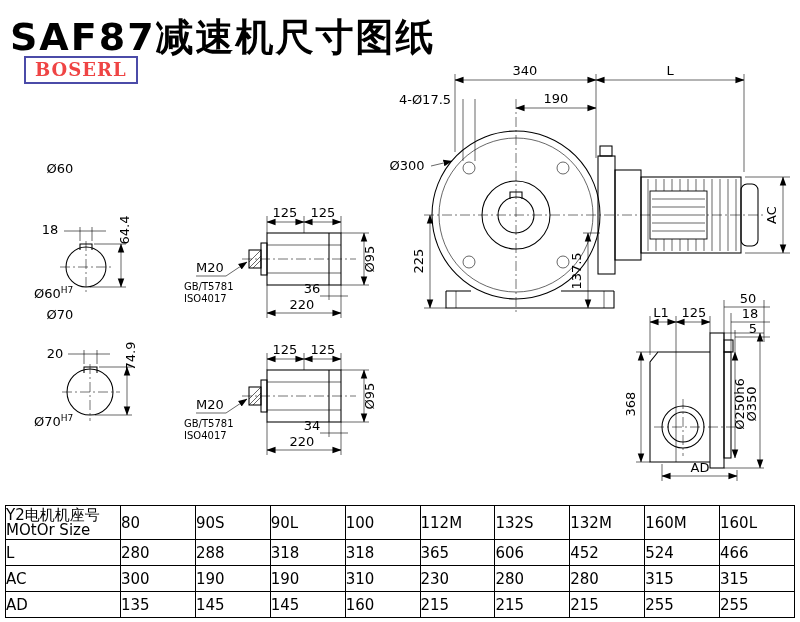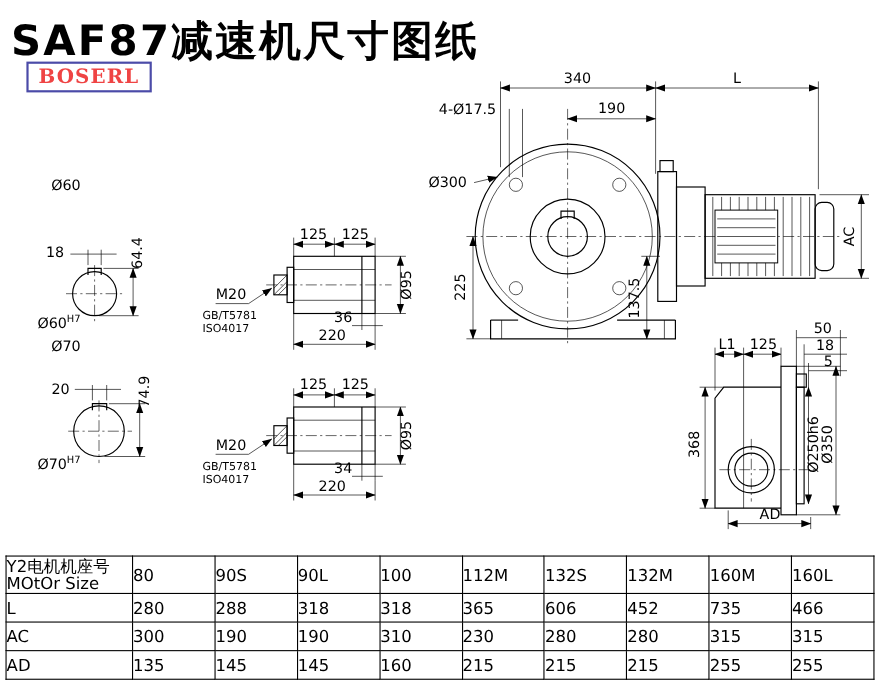--- a/index.html
+++ b/index.html
@@ -292,21 +292,21 @@
     </tr>
     <tr>
       <td>L</td>
       <td>280</td>
       <td>288</td>
       <td>318</td>
       <td>318</td>
       <td>365</td>
       <td>606</td>
       <td>452</td>
-      <td>735</td>
+      <td>524</td>
       <td>466</td>
     </tr>
     <tr>
       <td>AC</td>
       <td>300</td>
       <td>190</td>
       <td>190</td>
       <td>310</td>
       <td>230</td>
       <td>280</td>

